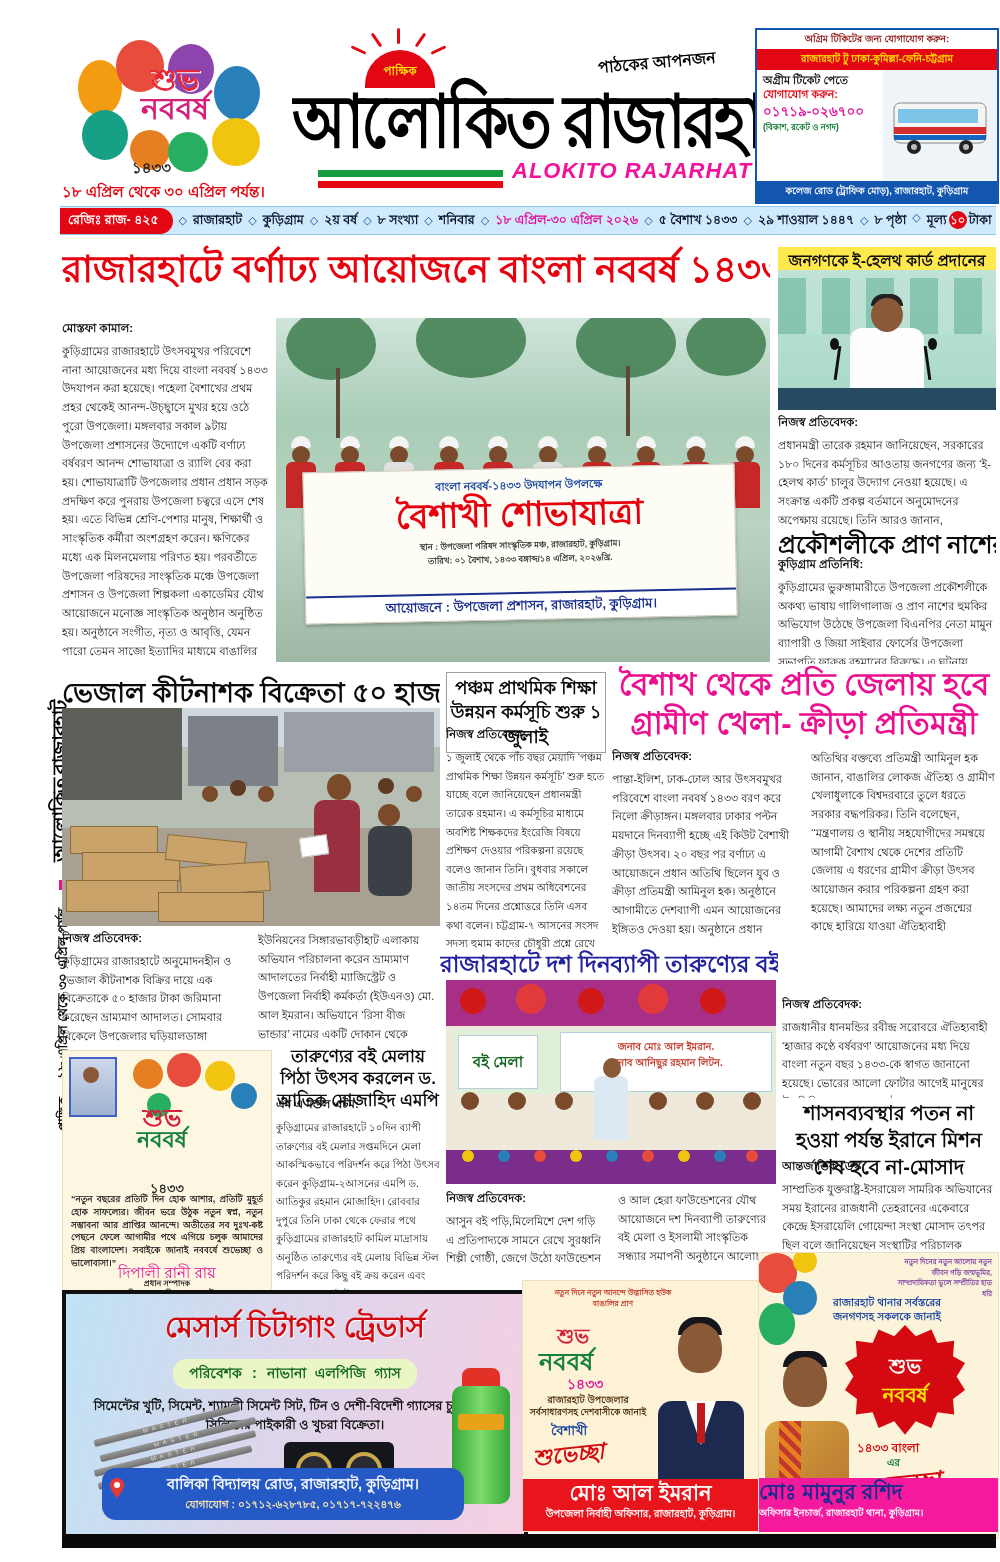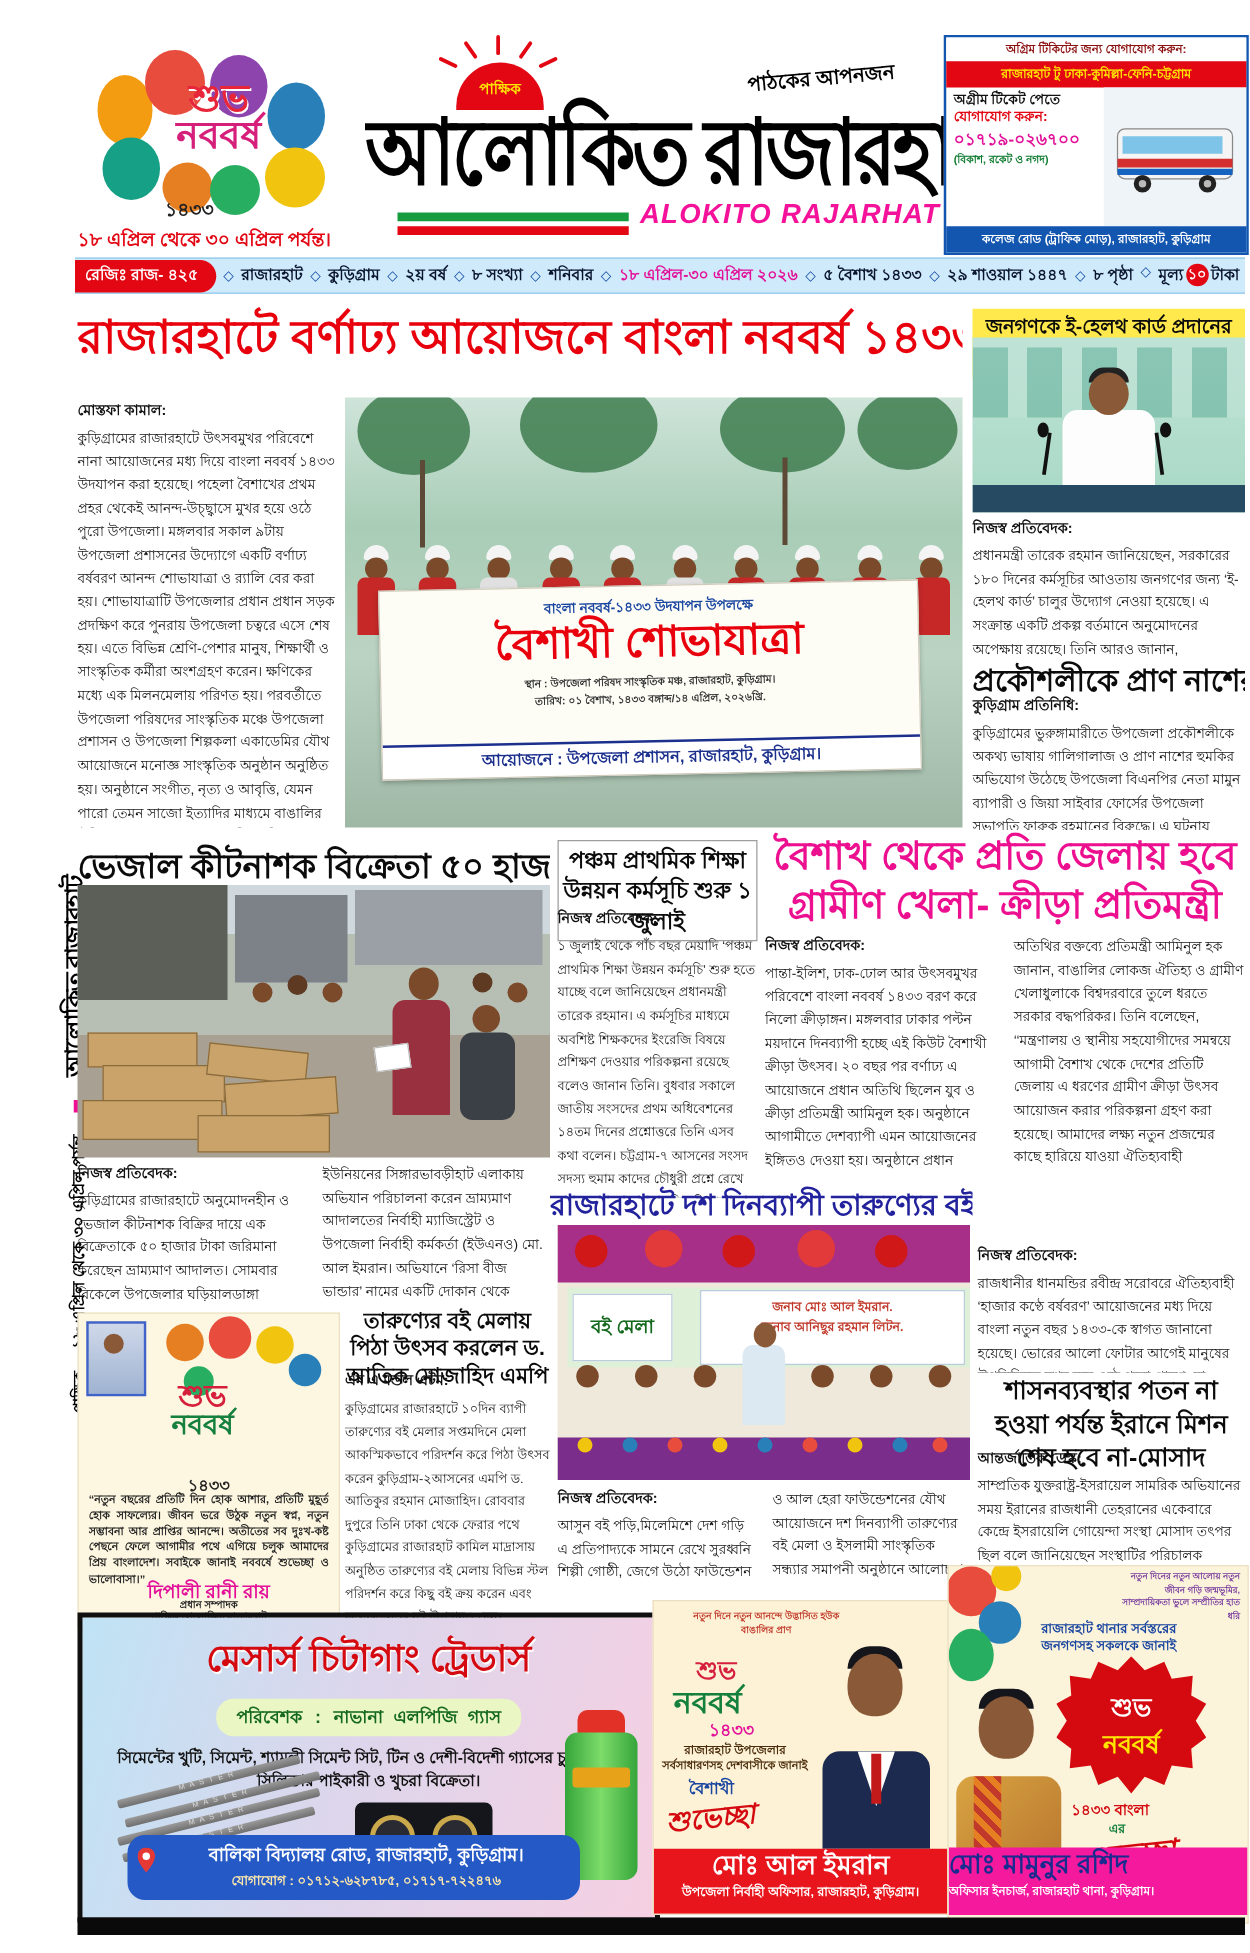--- a/index.html
+++ b/index.html
@@ -151,21 +151,21 @@
   .g-photo{position:absolute;left:6px;top:6px;width:44px;height:56px;background:linear-gradient(#cfd8ea,#9fb3d1);
       border:2px solid #3f63c8;}
   .g-photo::after{content:"";position:absolute;left:12px;top:8px;width:16px;height:16px;border-radius:50%;background:#8a5a38;}
   .g-art{position:absolute;right:4px;top:2px;width:140px;height:92px;}
   .g-title{position:absolute;left:34px;top:56px;width:130px;text-align:center;line-height:.95;font-weight:900;}
   .g-t1{font-size:24px;color:#d61f3a;}
   .g-t2{font-size:22px;color:#15803d;}
   .g-year{position:absolute;left:0;top:128px;width:100%;text-align:center;font-weight:900;font-size:13px;color:#222;}
   .g-quote{position:absolute;left:8px;top:142px;width:192px;font-size:8.8px;font-weight:bold;line-height:1.45;
       text-align:justify;color:#222;}
-  .g-name{position:absolute;left:0;top:210px;width:100%;text-align:center;color:#e3119a;font-weight:700;font-size:15px;}
+  .g-name{position:absolute;left:0;top:210px;width:100%;text-align:center;color:#e3119a;font-weight:400;font-size:15px;}
   .g-role{position:absolute;left:0;top:228px;width:100%;text-align:center;font-weight:bold;font-size:8px;line-height:1.3;color:#222;}
 
   
   .ad-ctg{left:62px;top:1290px;width:458px;height:240px;border:4px solid #101010;
      background:linear-gradient(105deg,#bfe3f5 0%,#dcd6ec 45%,#f6cfe2 100%);text-align:center;}
   .ctg-title{color:#d40a10;font-weight:900;font-size:29px;margin-top:10px;text-shadow:1px 1px 0 #fff;}
   .ctg-pill{display:inline-block;background:#eaf6c4;border-radius:14px;color:#14691e;font-weight:900;
      font-size:14px;padding:3px 16px;margin-top:6px;font-family:Liberation Mono, monospace;}
   .ctg-desc{color:#101010;font-weight:900;font-size:12.5px;line-height:1.5;margin:8px 10px 0 10px;}
   .pole{position:absolute;height:7px;background:linear-gradient(#9a9a9a,#6f6f6f);transform:rotate(-14deg);border-radius:2px;

